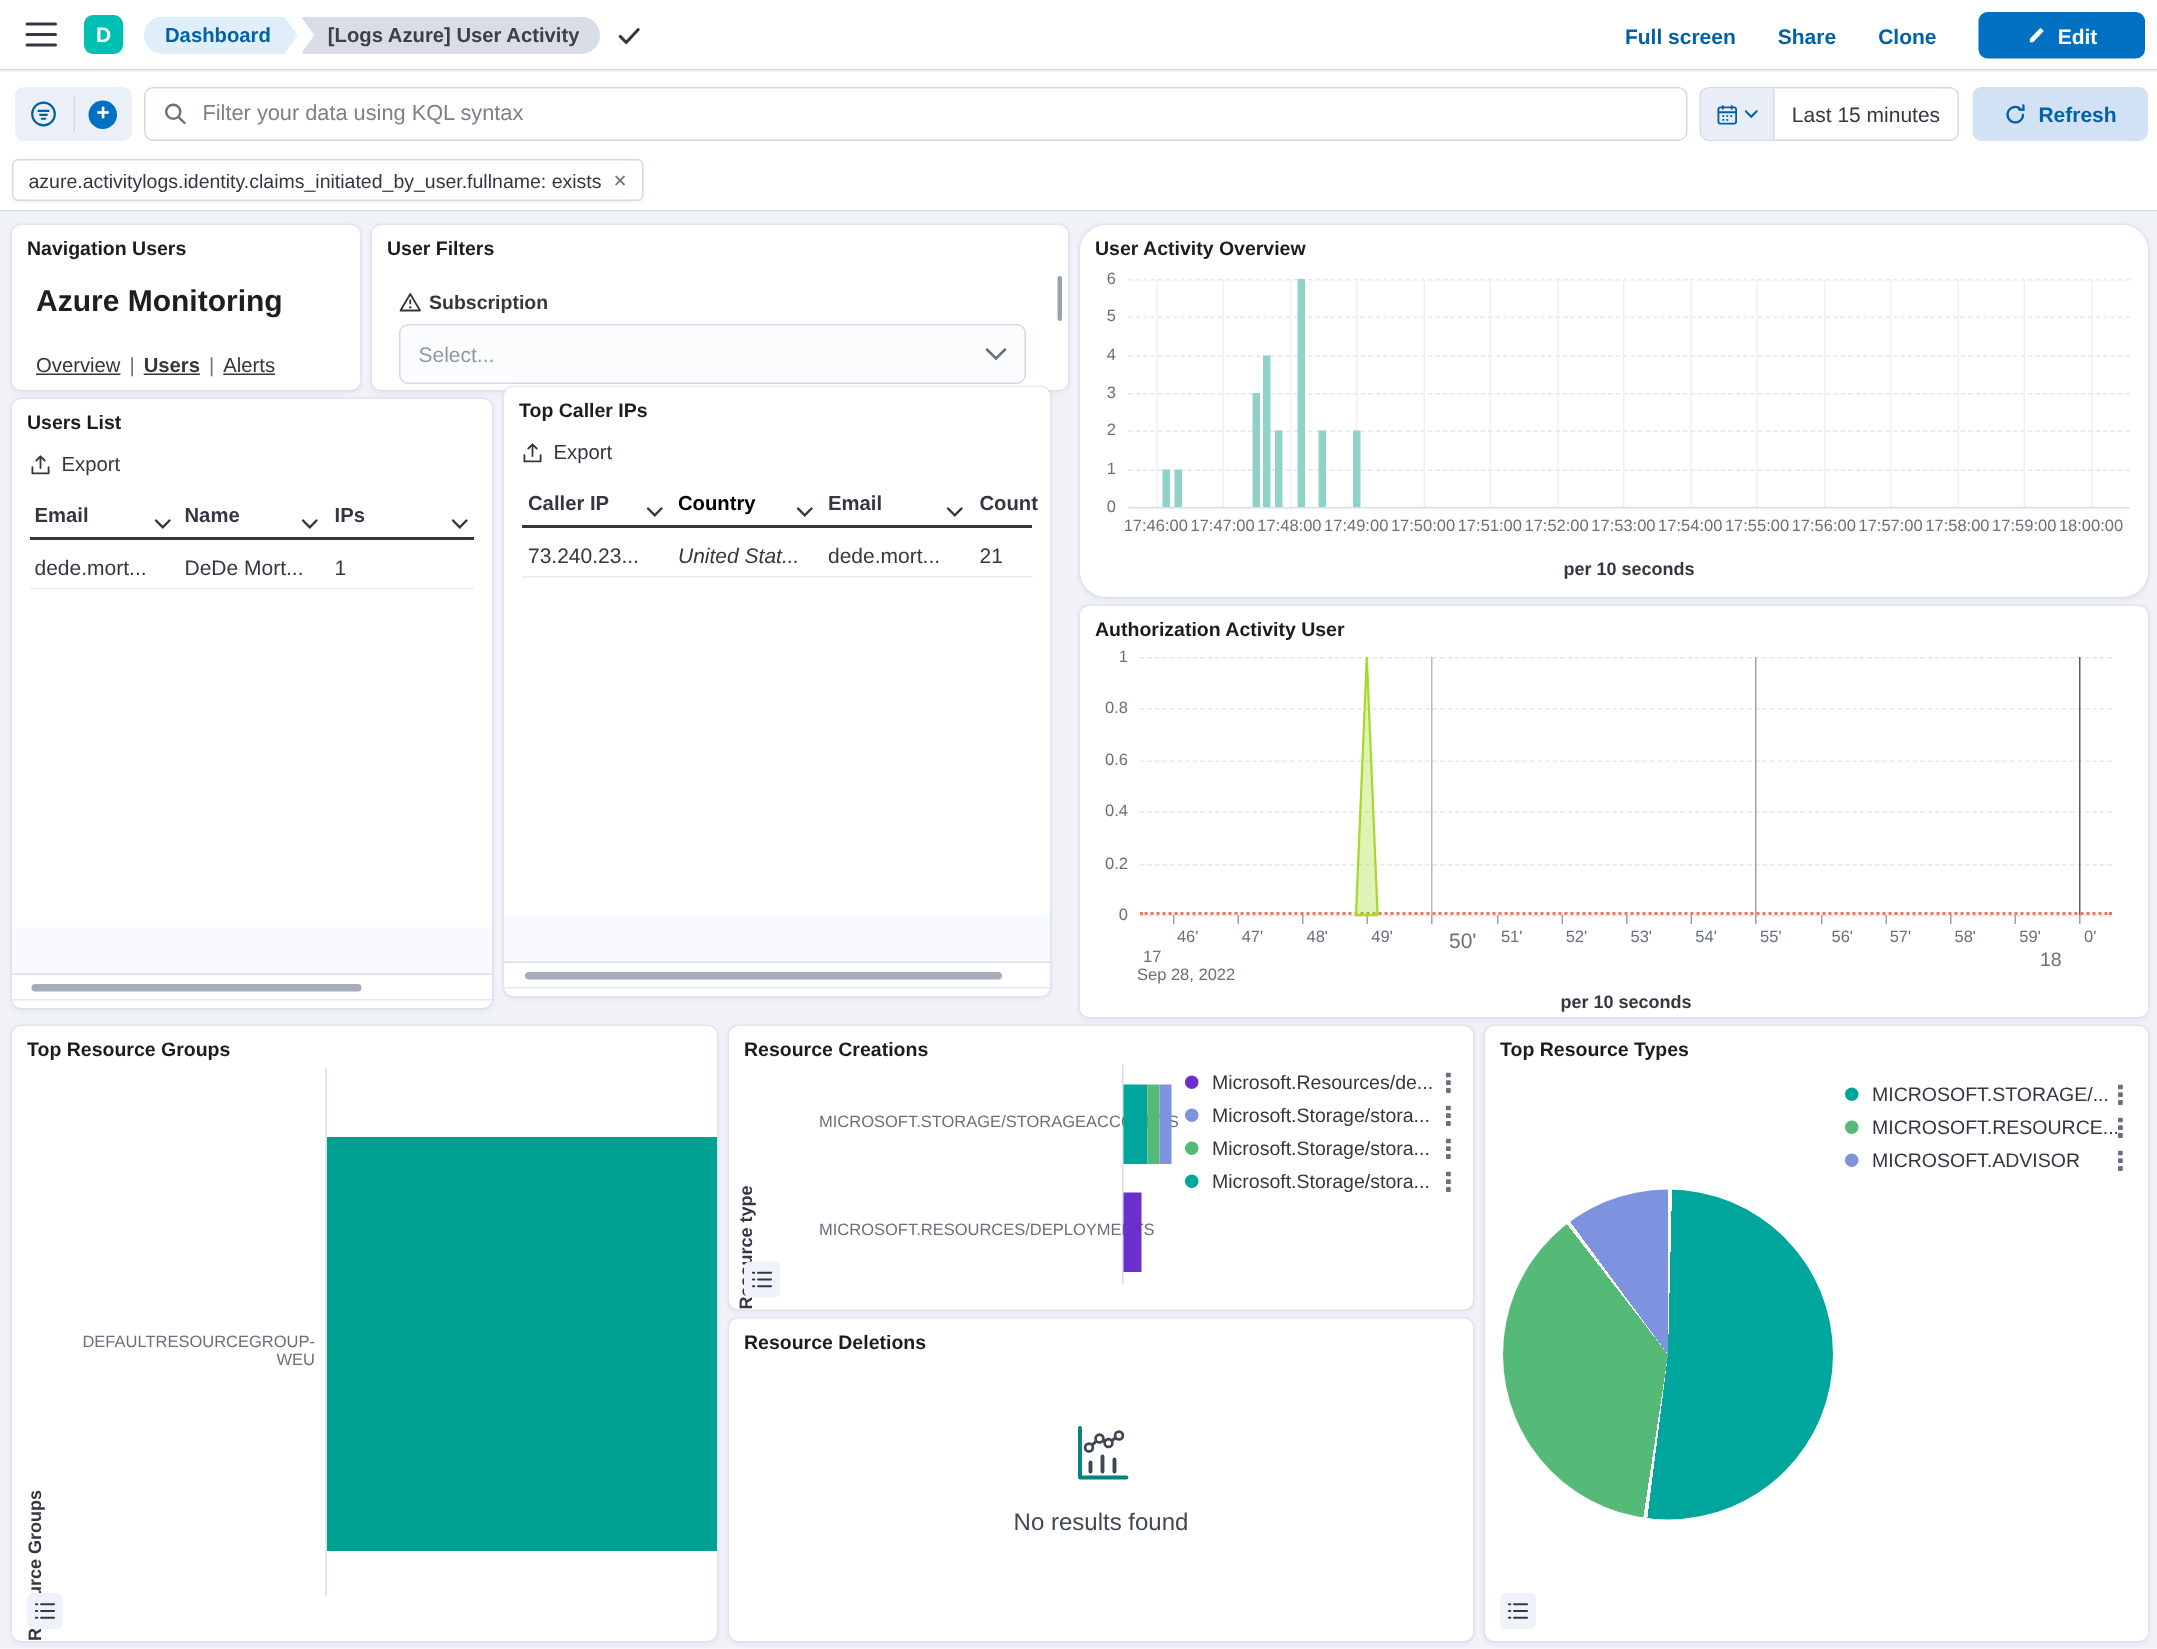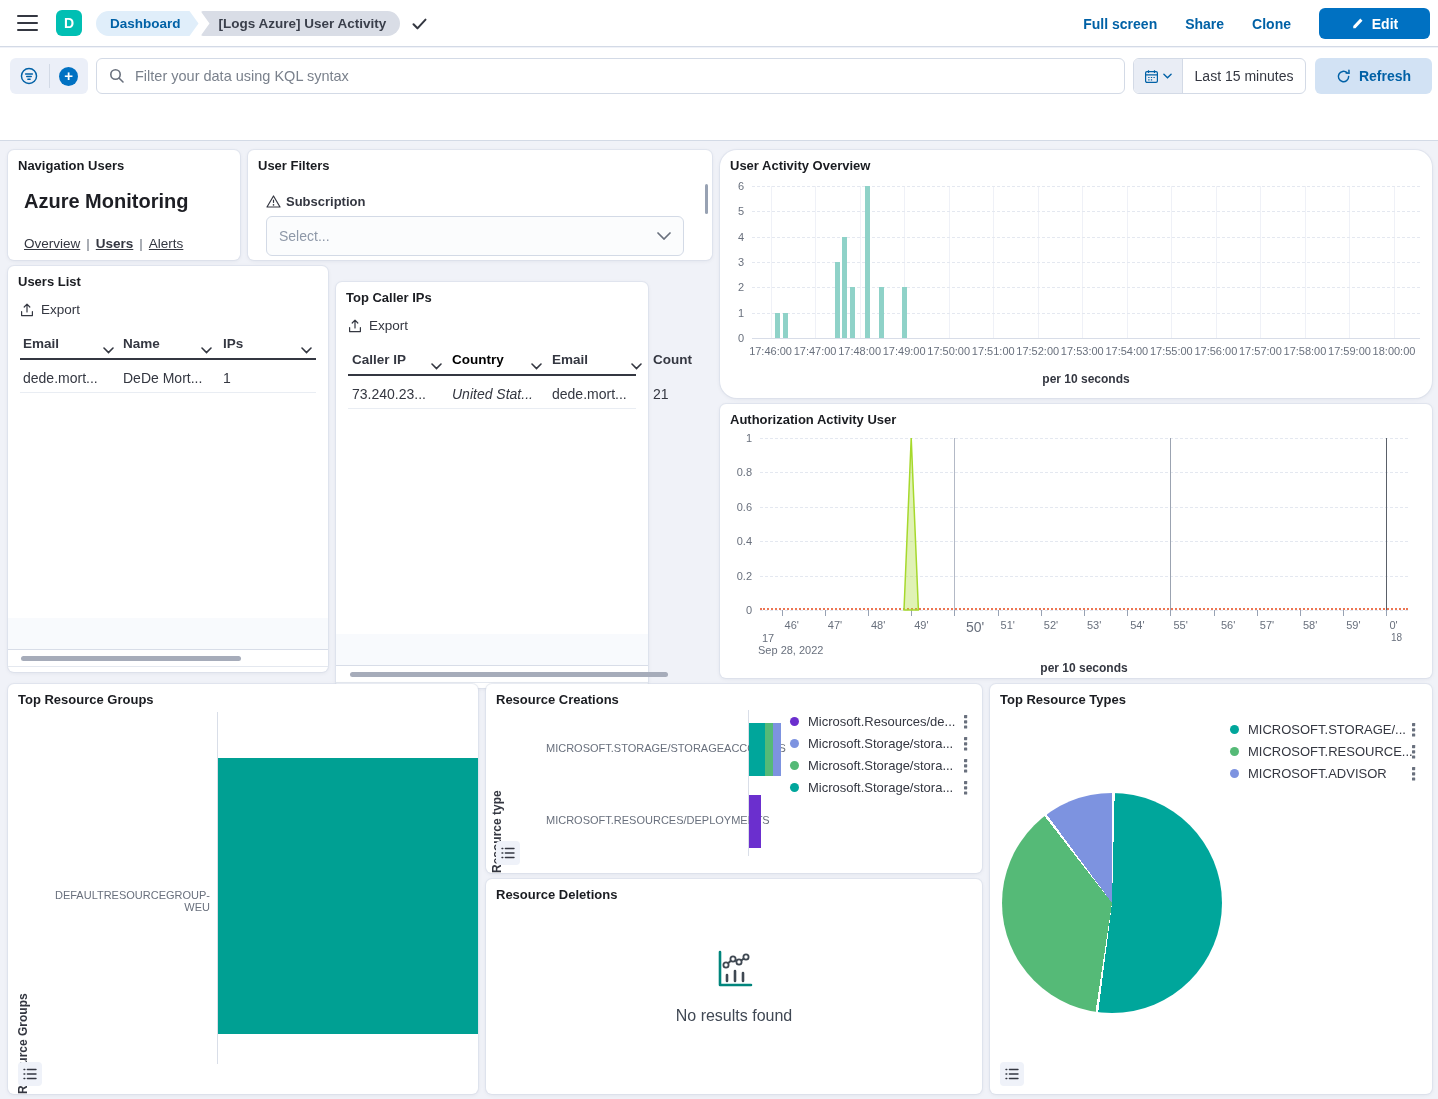--- a/index.html
+++ b/index.html
@@ -141,20 +141,24 @@
     </div>
     <button class="refresh-btn">
       <span style="display:flex">
           <svg width="15" height="15" viewBox="0 0 16 16" fill="none" stroke="#0061A6" stroke-width="1.6" stroke-linecap="round">
             <path d="M13.5 8a5.5 5.5 0 1 1-1.8-4.1"></path>
             <path d="M13.8 1.4l.1 3.1-3.1-.1"></path>
           </svg>
         </span>
       <span>Refresh</span>
     </button>
+    <div class="pill">
+      <span>azure.activitylogs.identity.claims_initiated_by_user.fullname: exists</span>
+      <span class="x">×</span>
+    </div>
   </div>
 
   <div class="panel" style="left:8px;top:150px;width:232px;height:110px;">
     <div class="ptitle">Navigation Users</div>
     <div class="nav-heading">Azure Monitoring</div>
     <div class="nav-links">
       <span class="lnk">Overview</span><span class="sep">|</span><span class="lnk active">Users</span><span class="sep">|</span><span class="lnk">Alerts</span>
     </div>
   </div>
 
@@ -268,21 +272,21 @@
         <div style="position: absolute; left: 15px; top: 104px; font-size: 14px; color: rgb(52, 55, 65);">dede.mort...</div>
         <div style="position: absolute; left: 115px; top: 104px; font-size: 14px; color: rgb(52, 55, 65);">DeDe Mort...</div>
         <div style="position: absolute; left: 215px; top: 104px; font-size: 14px; color: rgb(52, 55, 65);">1</div>
         <div style="position: absolute; left: 12px; right: 12px; top: 126px; height: 0px; border-top: 1px solid rgb(233, 237, 243);"></div>
         <div class="stripe" style="position: absolute; left: 0px; right: 0px; top: 352px; height: 32px; background: rgb(248, 250, 253); border-bottom: 1px solid rgb(216, 221, 232);"></div>
         <div style="position: absolute; left: 13px; top: 390px; width: 220px; height: 5px; border-radius: 3px; background: rgb(166, 172, 186);"></div>
         <div style="position: absolute; left: 0px; right: 0px; top: 400px; height: 0px; border-top: 1px solid rgb(228, 232, 239);"></div>
       </div>
   </div>
 
-  <div class="panel" style="left:336px;top:282px;width:312px;height:406px;">
+  <div class="panel" style="left:336px;top:258px;width:364px;height:406px;">
     <div class="ptitle">Top Caller IPs</div>
     <div class="export-row">
       <span style="display:flex">
           <svg width="14" height="14" viewBox="0 0 14 14" fill="none" stroke="#343741" stroke-width="1.2" stroke-linecap="round" stroke-linejoin="round">
             <path d="M7 9V1.6M4.2 4L7 1.2 9.8 4"></path>
             <path d="M1.6 8.5v4.1h10.8V8.5"></path>
           </svg>
         </span>
       <span>Export</span>
     </div>
@@ -354,21 +358,21 @@
         <div style="position: absolute; left: 501px; top: 215px; font-size: 11px; color: rgb(105, 112, 125);">56'</div>
         <div style="position: absolute; left: 536.8px; top: 206px; width: 1px; height: 6px; background: rgb(152, 162, 179);"></div>
         <div style="position: absolute; left: 539.8px; top: 215px; font-size: 11px; color: rgb(105, 112, 125);">57'</div>
         <div style="position: absolute; left: 580px; top: 206px; width: 1px; height: 6px; background: rgb(152, 162, 179);"></div>
         <div style="position: absolute; left: 583px; top: 215px; font-size: 11px; color: rgb(105, 112, 125);">58'</div>
         <div style="position: absolute; left: 623.2px; top: 206px; width: 1px; height: 6px; background: rgb(152, 162, 179);"></div>
         <div style="position: absolute; left: 626.2px; top: 215px; font-size: 11px; color: rgb(105, 112, 125);">59'</div>
         <div style="position: absolute; left: 666.4px; top: 206px; width: 1px; height: 6px; background: rgb(152, 162, 179);"></div>
         <div style="position: absolute; left: 669.4px; top: 215px; font-size: 11px; color: rgb(105, 112, 125);">0'</div>
         <div style="position: absolute; left: 42px; top: 228px; font-size: 11px; color: rgb(105, 112, 125);">17</div>
-        <div style="position: absolute; left: 671px; top: 228px; font-size: 10px; color: rgb(105, 112, 125);">18</div>
+        <div style="position: absolute; left: 640px; top: 228px; font-size: 13px; color: rgb(105, 112, 125);">18</div>
         <div style="position: absolute; left: 38px; top: 240px; font-size: 11px; color: rgb(105, 112, 125);">Sep 28, 2022</div>
         <div style="position: absolute; left: 40px; top: 204px; width: 648px; height: 0px; border-top: 2px dotted rgb(236, 117, 84);"></div>
         <div style="position: absolute; left: 40px; top: 34px; width: 648px; height: 172px;"><svg width="648" height="172" style="overflow:visible">
             <polygon points="144,172 151.2,0 158.4,172" fill="rgba(166,217,44,0.35)" stroke="#A6D92C" stroke-width="1.5"></polygon>
           </svg></div>
       </div>
     <div class="axis-title-x" style="left:40px;top:257px;width:648px;">per 10 seconds</div>
   </div>
 
   <div class="panel" style="left:8px;top:684px;width:470px;height:410px;">

